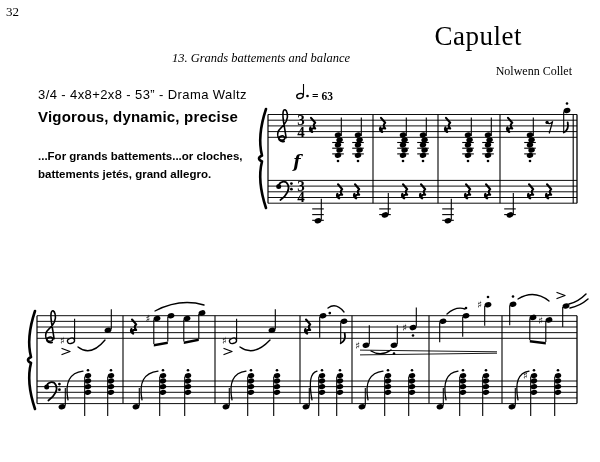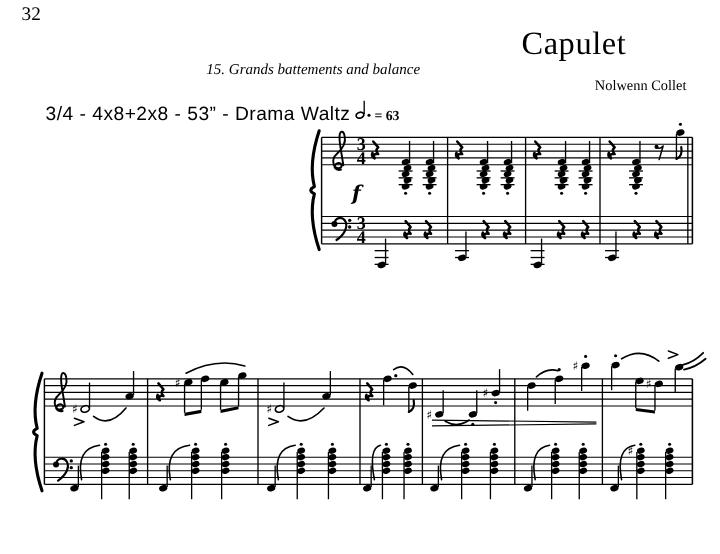--- a/index.html
+++ b/index.html
@@ -1,40 +1,43 @@
 <!DOCTYPE html>
 <html><head>
 <meta charset="utf-8">
 <style>
   html,body{margin:0;padding:0;background:#e8e8e8;}
   .page{position:relative;width:600px;height:462px;background:#ffffff;overflow:hidden;
         font-family:"Liberation Serif",serif;color:#000;}
-  .pagenum{position:absolute;left:18px;top:4px;font-size:16px;}
+  .pagenum{position:absolute;left:6px;top:4px;font-size:13px;}
   .title{position:absolute;left:0;top:21px;width:522px;text-align:right;font-size:27px;letter-spacing:0.5px;}
   .subtitle{position:absolute;left:0;top:51px;width:522px;text-align:center;font-style:italic;font-size:12.5px;}
   .composer{position:absolute;right:28px;top:64px;font-size:12px;text-align:center;}
-  .meter{position:absolute;left:38px;top:87px;font-family:"Liberation Sans",sans-serif;font-size:16px;letter-spacing:0.4px;}
+  .meter{position:absolute;left:38px;top:87px;font-family:"Liberation Sans",sans-serif;font-size:13px;letter-spacing:0.4px;}
   .character{position:absolute;left:38px;top:108px;font-family:"Liberation Sans",sans-serif;font-weight:bold;font-size:15px;letter-spacing:0.2px;}
   .usage{position:absolute;left:38px;top:148px;font-family:"Liberation Sans",sans-serif;font-weight:bold;font-size:11.5px;line-height:17.5px;}
   svg#score{position:absolute;left:0;top:0;}
   .sh{font:10px "DejaVu Sans",sans-serif;fill:#000;}
   .ts{font:bold 15px "Liberation Serif",serif;fill:#000;}
   .dyn{font:italic bold 17px "DejaVu Serif",serif;fill:#000;}
   .tmp{font:bold 11.5px "Liberation Serif",serif;fill:#000;}
 </style>
 </head>
 <body>
 
 <div class="page">
   <div class="pagenum">32</div>
   <div class="title">Capulet</div>
-  <div class="subtitle">15. Grands battements and balance</div>
+  <div class="subtitle">13. Grands battements and balance</div>
   <div class="composer">Nolwenn Collet</div>
   <div class="meter">3/4 - 4x8+2x8 - 53” - Drama Waltz</div>
+  <div class="character">Vigorous, dynamic, precise</div>
   <div class="usage">
+    <div>...For grands battements...or cloches,</div>
+    <div>battements jetés, grand allegro.</div>
   </div>
   <svg id="score" width="600" height="462" viewBox="0 0 600 462" xmlns="http://www.w3.org/2000/svg">
       <g>
         <line x1="268" y1="114.5" x2="577" y2="114.5" stroke="#000000" stroke-width="0.95"></line>
         <line x1="268" y1="120.2" x2="577" y2="120.2" stroke="#000000" stroke-width="0.95"></line>
         <line x1="268" y1="125.9" x2="577" y2="125.9" stroke="#000000" stroke-width="0.95"></line>
         <line x1="268" y1="131.6" x2="577" y2="131.6" stroke="#000000" stroke-width="0.95"></line>
         <line x1="268" y1="137.3" x2="577" y2="137.3" stroke="#000000" stroke-width="0.95"></line>
         <line x1="268" y1="180.4" x2="577" y2="180.4" stroke="#000000" stroke-width="0.95"></line>
         <line x1="268" y1="186.1" x2="577" y2="186.1" stroke="#000000" stroke-width="0.95"></line>

